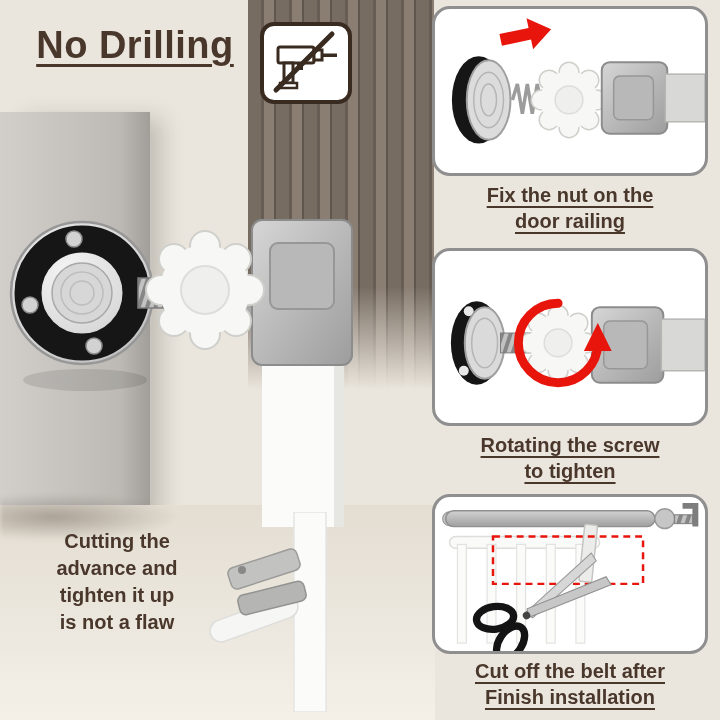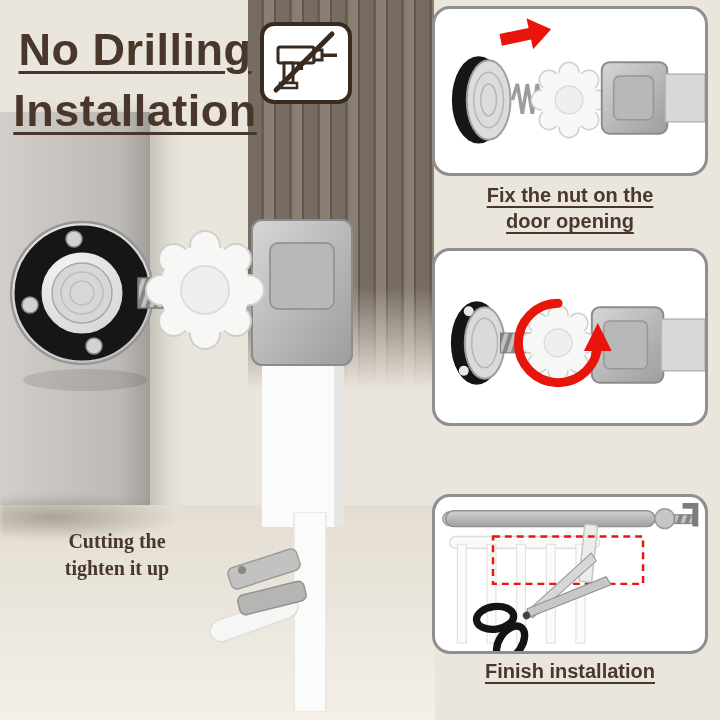--- a/index.html
+++ b/index.html
@@ -21,21 +21,21 @@
     background:linear-gradient(to right,#d2cfcb,#bdbab5 80%,#a19e99);
     box-shadow:18px 0 22px -6px rgba(0,0,0,0.18);}
   .bg-floor{position:absolute;left:0;top:505px;width:435px;height:215px;
     background:linear-gradient(to bottom,#e3ddd2,#f4f0e8);}
   .corner-shadow{position:absolute;left:0;top:493px;width:180px;height:48px;
     background:radial-gradient(ellipse at 30% 50%, rgba(60,48,38,0.35), transparent 70%);
     filter:blur(2px);}
 
   
   .headline{position:absolute;left:10px;top:20px;width:250px;text-align:center;color:var(--brown);}
-  .headline-line{font-size:45px;font-weight:800;line-height:1.35;
+  .headline-line{font-size:38px;font-weight:800;line-height:1.35;
     text-decoration:underline;text-decoration-thickness:3px;text-underline-offset:6px;letter-spacing:0.5px;}
 
   
   .badge{position:absolute;left:260px;top:22px;width:92px;height:82px;background:#fff;
     border:4px solid #3a2b21;border-radius:14px;box-sizing:border-box;}
   .badge svg{display:block;width:100%;height:100%;}
 
   
   .panel{position:absolute;left:432px;width:276px;background:#fff;border:3px solid var(--panel-border);
     border-radius:18px;box-sizing:border-box;overflow:hidden;}
@@ -49,21 +49,21 @@
   .caption-1{top:182px;}
   .caption-2{top:432px;}
   .caption-3{top:658px;}
   .cap-line{text-decoration:underline;text-decoration-thickness:2px;text-underline-offset:4px;}
 
   
   .main-illo{position:absolute;left:0;top:158px;width:438px;height:370px;}
 
   
   .note{position:absolute;left:24px;top:528px;width:186px;text-align:center;color:var(--brown);
-    font-size:20px;font-weight:700;line-height:1.35;font-family:Liberation Serif, serif;}
+    font-size:20px;font-weight:700;line-height:1.35;}
 
   .note-illo{position:absolute;left:198px;top:512px;width:162px;height:200px;}
 </style>
 </head>
 <body>
 
 <div class="stage">
 
   <svg width="0" height="0" style="position:absolute" aria-hidden="true">
     <defs>
@@ -87,21 +87,20 @@
     </defs>
   </svg>
 
   <div class="bg-slat"></div>
   <div class="bg-sidewall"></div>
   <div class="bg-floor"></div>
   <div class="corner-shadow"></div>
 
   <header class="headline">
     <div class="headline-line">No Drilling</div>
-    <div class="headline-line">Installation</div>
   </header>
 
   <div class="badge">
     <svg viewBox="0 0 84 72">
       <g>
         <rect x="14" y="20" width="36" height="16" rx="2" fill="#fff" stroke="#3a2b21" stroke-width="3"></rect>
         <rect x="50" y="23" width="8" height="10" fill="#fff" stroke="#3a2b21" stroke-width="3"></rect>
         <rect x="58" y="26.5" width="15" height="3.5" fill="#3a2b21"></rect>
         <rect x="20" y="36" width="9" height="20" fill="#fff" stroke="#3a2b21" stroke-width="3"></rect>
         <rect x="33" y="36" width="6" height="7" fill="#3a2b21"></rect>
@@ -179,21 +178,21 @@
       </g>
       <g>
         <rect x="168" y="52" width="66" height="72" rx="8" fill="url(#bracketGrad)" stroke="#8c8c8c" stroke-width="2"></rect>
         <rect x="180" y="66" width="40" height="44" rx="6" fill="#b8b8b8" stroke="#979797" stroke-width="1.5"></rect>
         <rect x="232" y="64" width="40" height="48" fill="#d8d8d6" stroke="#b5b5b3" stroke-width="1.5"></rect>
       </g>
     </svg>
   </section>
   <div class="caption caption-1">
     <div class="cap-line">Fix the nut on the</div>
-    <div class="cap-line">door opening</div>
+    <div class="cap-line">door railing</div>
   </div>
 
   <section class="panel panel-2">
     <svg viewBox="0 0 272 172">
       <ellipse cx="42" cy="92" rx="26" ry="42" fill="#151515"></ellipse>
       <circle cx="34" cy="60" r="5" fill="#e8e8e8"></circle>
       <circle cx="29" cy="120" r="5" fill="#e8e8e8"></circle>
       <g>
         <ellipse cx="50" cy="92" rx="20" ry="36" fill="#dadada" stroke="#9f9f9f" stroke-width="2"></ellipse>
         <ellipse cx="50" cy="92" rx="13" ry="25" fill="none" stroke="#b5b5b5" stroke-width="1.5"></ellipse>
@@ -218,20 +217,22 @@
         <circle r="29" fill="#f7f7f6"></circle>
         <circle r="14" fill="#efefee" stroke="#dddddb" stroke-width="1.5"></circle>
       </g>
       <g>
         <path d="M 124 52 A 40 40 0 1 0 164 92" fill="none" stroke="#e8150d" stroke-width="9" stroke-linecap="round"></path>
         <polygon points="150,100 178,100 164,72" fill="#e8150d"></polygon>
       </g>
     </svg>
   </section>
   <div class="caption caption-2">
+    <div class="cap-line">Rotating the screw</div>
+    <div class="cap-line">to tighten</div>
   </div>
 
   <section class="panel panel-3">
     <svg viewBox="0 0 272 156">
       <g>
         <rect x="14" y="40" width="152" height="12" rx="6" fill="#fafaf8" stroke="#dddddb" stroke-width="1.5"></rect>
         <rect x="22" y="48" width="9" height="100" fill="#fbfbf9" stroke="#e2e2e0" stroke-width="1.2"></rect>
         <rect x="52" y="48" width="9" height="100" fill="#fbfbf9" stroke="#e2e2e0" stroke-width="1.2"></rect>
         <rect x="82" y="48" width="9" height="100" fill="#fbfbf9" stroke="#e2e2e0" stroke-width="1.2"></rect>
         <rect x="112" y="48" width="9" height="100" fill="#fbfbf9" stroke="#e2e2e0" stroke-width="1.2"></rect>
@@ -249,26 +250,29 @@
       <g transform="translate(92,120) rotate(-32) scale(1.35)">
         <polygon points="0,-2 66,-14 66,-7 3,4" fill="#d7d7d7" stroke="#999999" stroke-width="0.8"></polygon>
         <polygon points="0,2 66,14 66,7 3,-4" fill="#c7c7c7" stroke="#8f8f8f" stroke-width="0.8"></polygon>
         <circle r="2.8" fill="#444"></circle>
         <ellipse cx="-21" cy="-11" rx="14" ry="8.5" transform="rotate(24 -21 -11)" fill="none" stroke="#141414" stroke-width="5.5"></ellipse>
         <ellipse cx="-21" cy="11" rx="14" ry="8.5" transform="rotate(-24 -21 11)" fill="none" stroke="#141414" stroke-width="5.5"></ellipse>
       </g>
     </svg>
   </section>
   <div class="caption caption-3">
+    <div class="cap-line">Cut off the belt after</div>
     <div class="cap-line">Finish installation</div>
   </div>
 
   <div class="note">
     <div class="note-line">Cutting the</div>
+    <div class="note-line">advance and</div>
     <div class="note-line">tighten it up</div>
+    <div class="note-line">is not a flaw</div>
   </div>
 
   <svg class="note-illo" viewBox="0 0 162 200">
     <rect x="96" y="0" width="32" height="200" fill="#fbfbf9" stroke="#e5e5e3" stroke-width="1.5"></rect>
     <rect x="10" y="96" width="92" height="22" rx="11" fill="#f6f6f4" stroke="#dddddb" stroke-width="1.5" transform="rotate(-20 56 107)"></rect>
     <rect x="30" y="46" width="72" height="22" rx="6" fill="#c2c2c0" stroke="#9b9b99" stroke-width="1.5" transform="rotate(-18 66 57)"></rect>
     <rect x="40" y="76" width="68" height="20" rx="6" fill="#b5b5b3" stroke="#929290" stroke-width="1.5" transform="rotate(-14 74 86)"></rect>
     <circle cx="44" cy="58" r="4" fill="#888"></circle>
   </svg>
 

